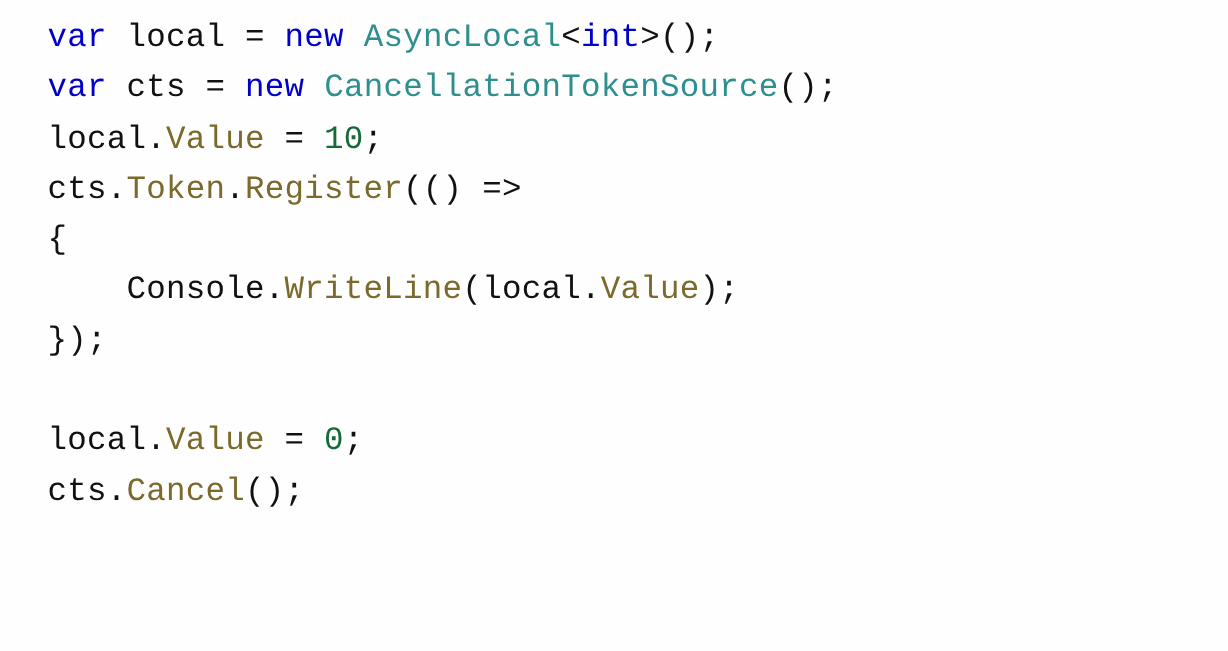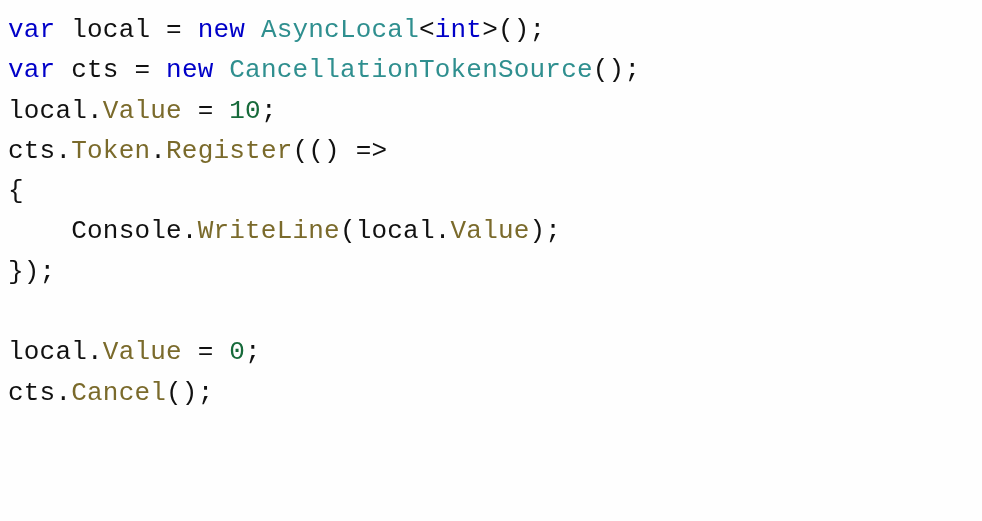--- a/index.html
+++ b/index.html
@@ -5,21 +5,21 @@
   html, body {
     margin: 0;
     padding: 0;
     width: 982px;
     height: 521px;
     background: #fefefe;
     overflow: hidden;
   }
   pre.code {
     margin: 0;
-    padding: 10px 8px;
+    padding: 10px 38px;
     font-family: Consolas, "Courier New", monospace;
     font-size: 26px;
     line-height: 1.55;
     letter-spacing: 0.2px;
     white-space: pre;
     color: #111;
   }
   .kw   { color: #0000c8; }
   .type { color: #2f8f8f; }
   .mem  { color: #7a6a2b; }

